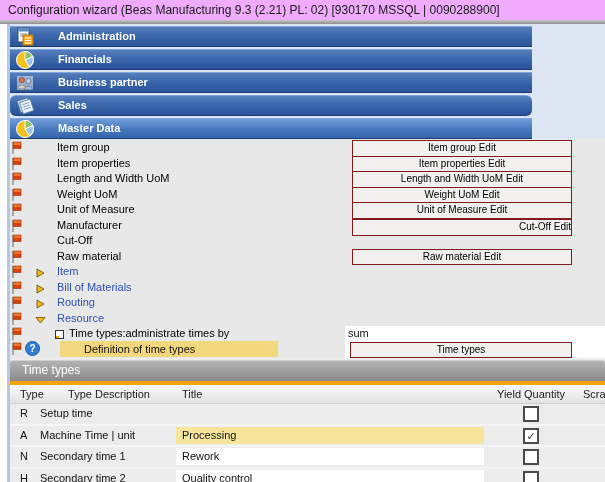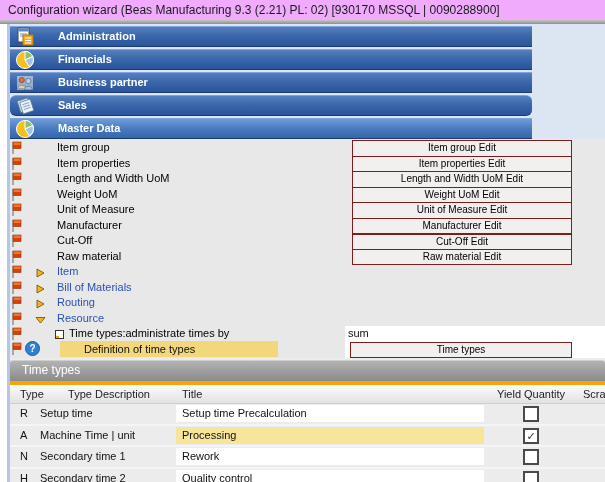--- a/index.html
+++ b/index.html
@@ -302,21 +302,21 @@
 <div class="abs whiterow"></div>
 <div class="abs hl-def">Definition of time types</div>
 <div class="abs btn btn-tt">Time types</div>
 
 <div class="abs btn" style="top:140px;">Item group Edit</div>
 <div class="abs btn" style="top:155.5px;">Item properties Edit</div>
 <div class="abs btn" style="top:171px;">Length and Width UoM Edit</div>
 <div class="abs btn" style="top:186.5px;">Weight UoM Edit</div>
 <div class="abs btn" style="top:202px;">Unit of Measure Edit</div>
 <div class="abs btn" style="top:217.5px;">Manufacturer Edit</div>
-<div class="abs btn" style="top:234px;">Cut-Off Edit</div>
+<div class="abs btn" style="top:219px;text-align:right;">Cut-Off Edit</div>
 <div class="abs btn" style="top:248.5px;">Raw material Edit</div>
 
 <div class="abs panel">
   <div class="panel-hd">
     <span class="lbl">Time types</span>
   </div>
   <div class="orangebar"></div>
   <div class="colhdr">
     <span class="ch-type">Type</span>
     <span class="ch-desc">Type Description</span>
@@ -325,21 +325,20 @@
     <span class="ch-scrap">Scra</span>
   </div>
   <div class="rows">
     <div class="vsep" style="left:34px;"></div>
     <div class="vsep" style="left:474px;"></div>
     <div class="vsep" style="left:567px;"></div>
 
     <div class="grow" style="top:0px;">
       <span class="c-type">R</span>
       <span class="c-desc">Setup time</span>
-      <span class="c-title">Setup time Precalculation</span>
       <span class="cbx"></span>
     </div>
     <div class="grow" style="top:21.5px;">
       <span class="c-type">A</span>
       <span class="c-desc">Machine Time | unit</span>
       <span class="c-title hl">Processing</span>
       <span class="cbx">✓</span>
     </div>
     <div class="grow" style="top:43px;">
       <span class="c-type">N</span>

